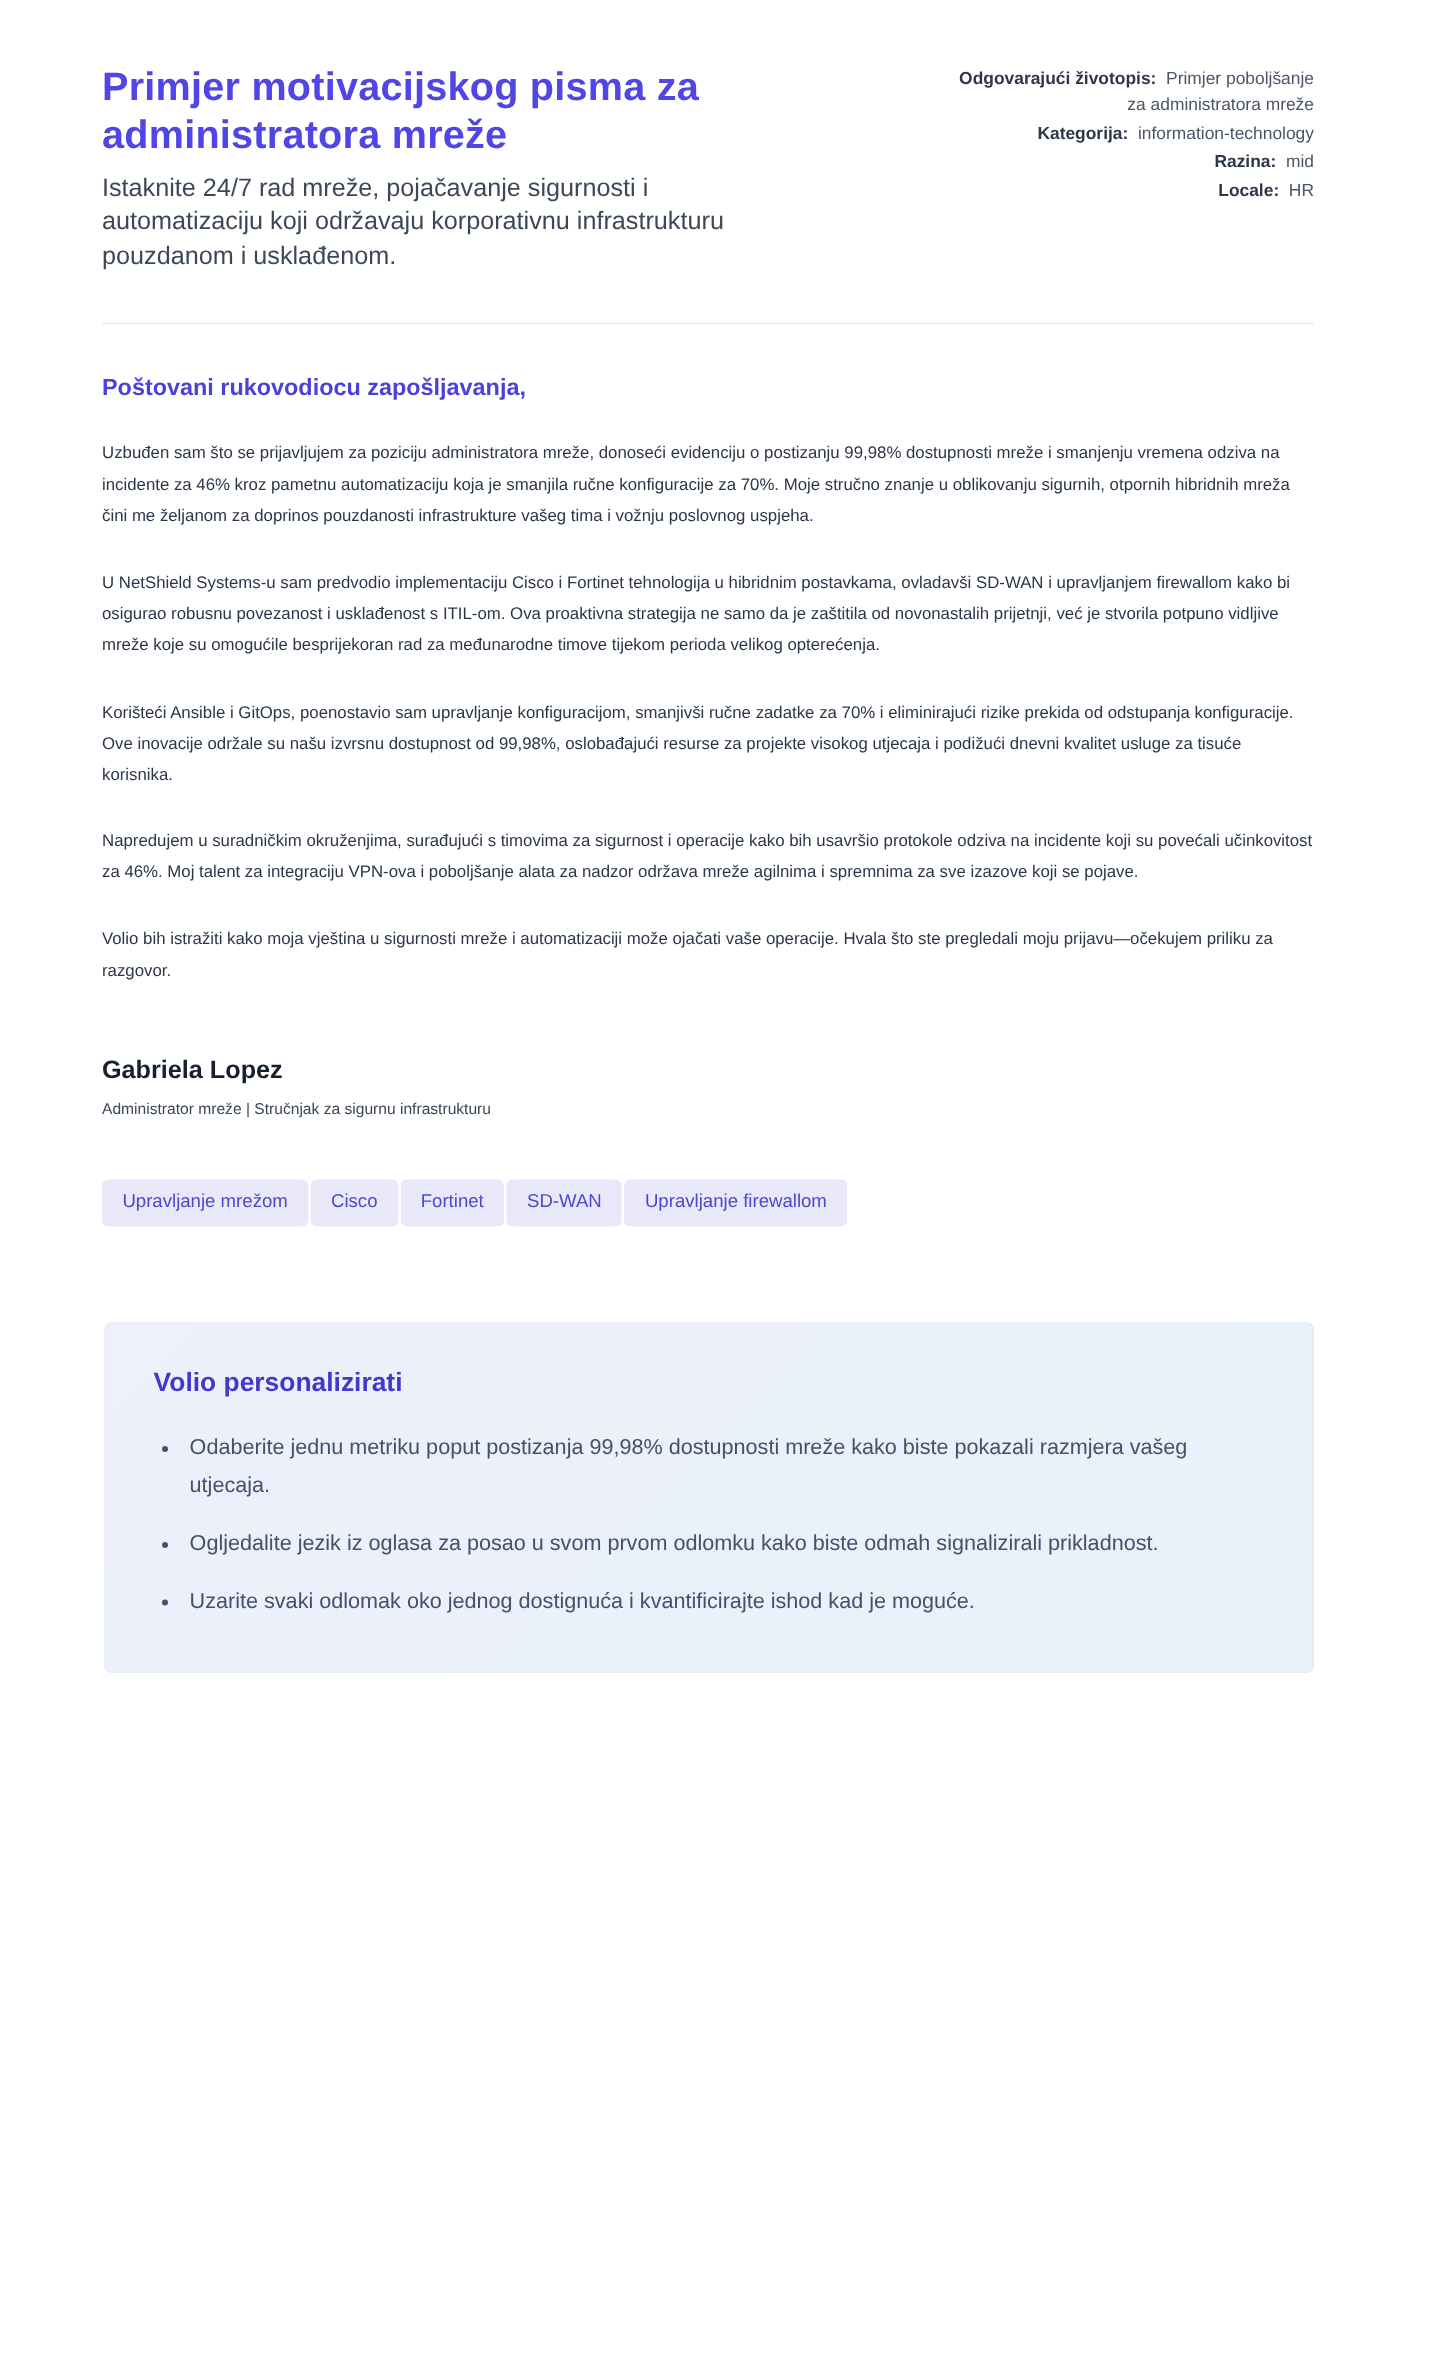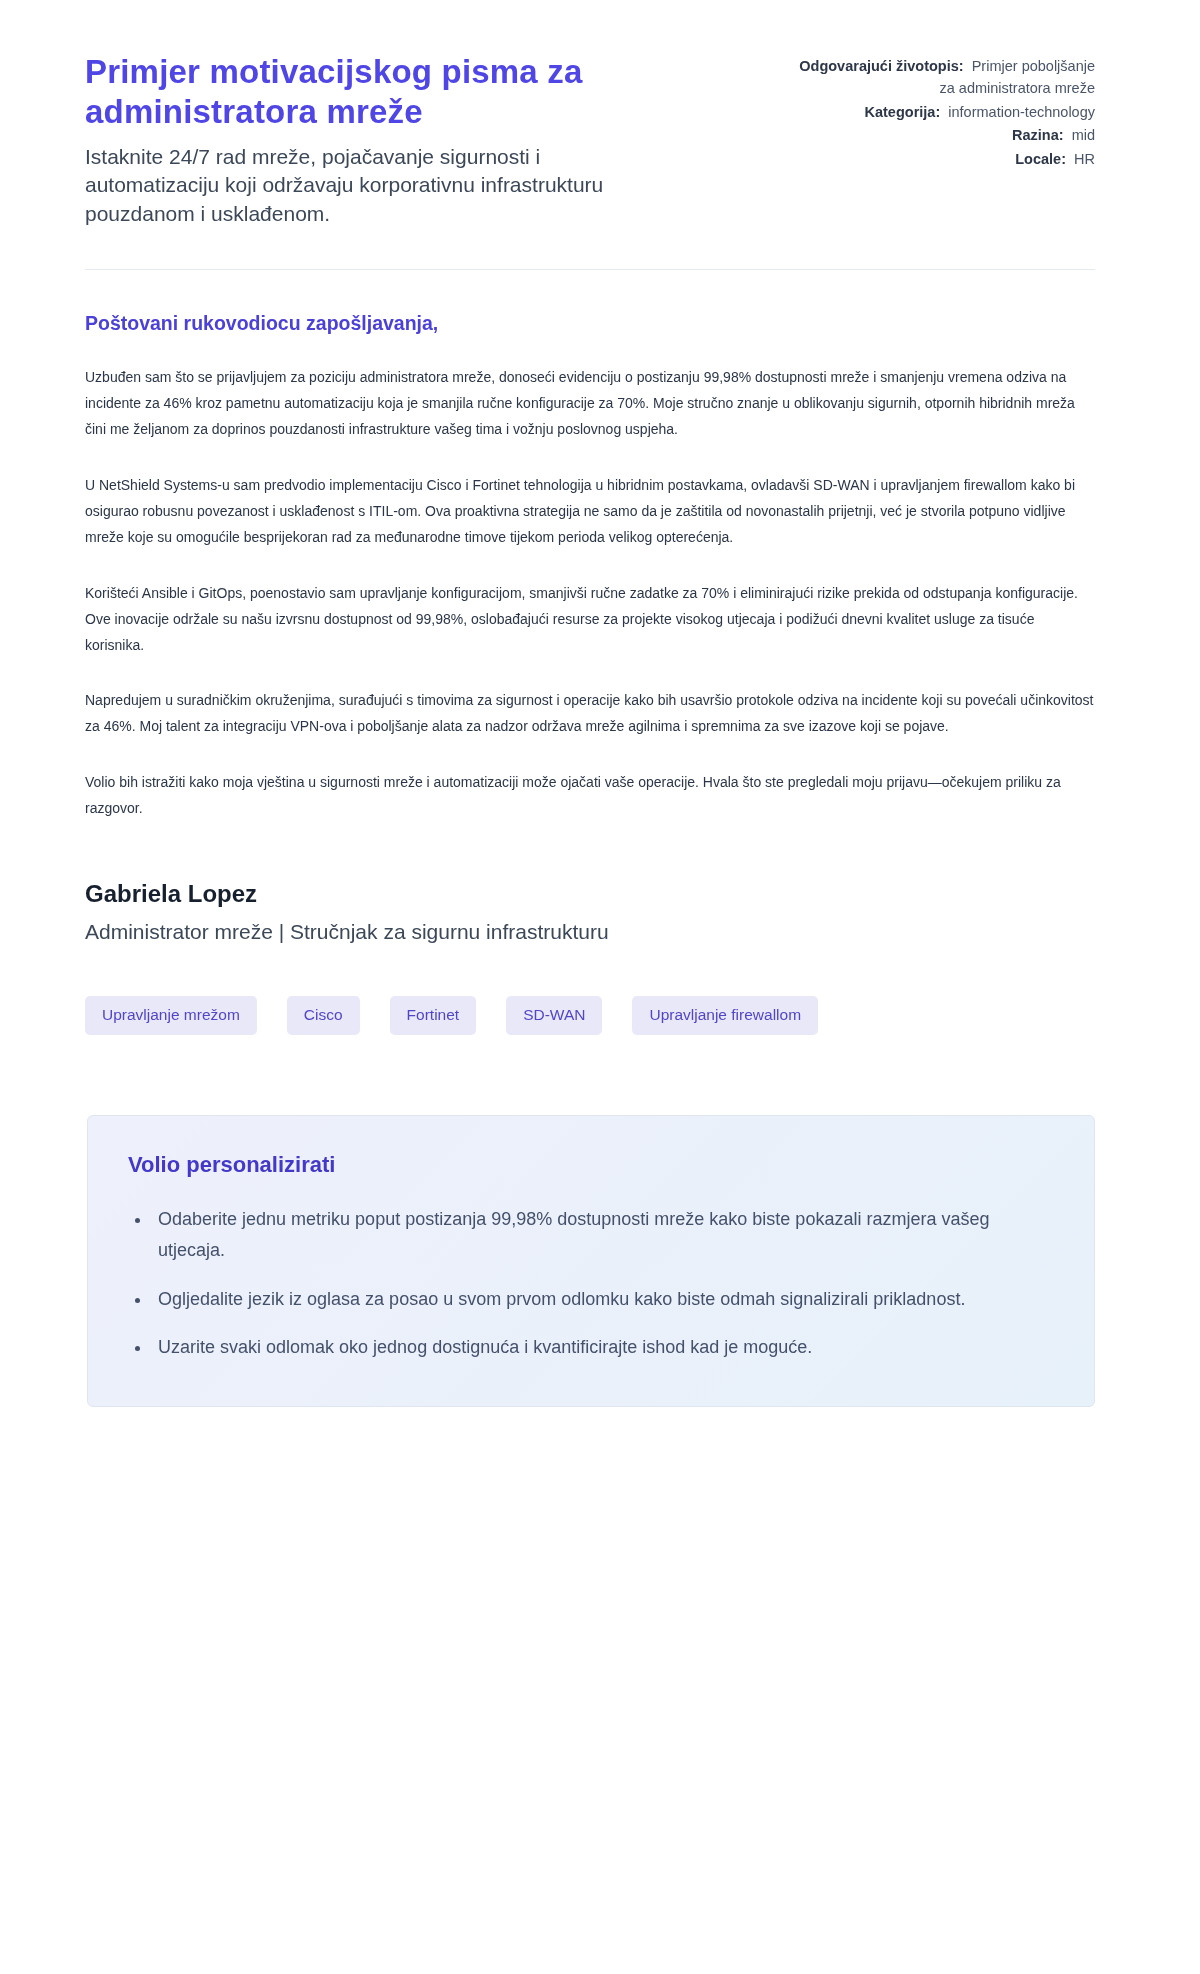--- a/index.html
+++ b/index.html
@@ -36,25 +36,25 @@
 
   
   .letter { margin-top:42px; max-width:1012px; }
   .greeting {
     font-size:19.5px; font-weight:bold; color:#4b40d8;
   }
   .para {
     margin-top:30px; font-size:14px; line-height:1.85; color:#2b3648;
   }
   .signature { margin-top:58px; }
-  .signature-name { font-size:24px; font-weight:bold; color:#16202e; }
-  .signature-role { margin-top:12px; font-size:21px; color:#3c4858; }
+  .signature-name { font-size:21px; font-weight:bold; color:#16202e; }
+  .signature-role { margin-top:12px; font-size:13px; color:#3c4858; }
 
   
-  .tags { margin-top:52px; display:flex; flex-wrap:wrap; gap:30px; }
+  .tags { margin-top:52px; display:flex; flex-wrap:wrap; gap:2px; }
   .tag {
     display:inline-block; background:#e9e8f8; color:#5246c8;
     font-size:15.5px; padding:10px 17px; border-radius:5px;
     line-height:1.2;
   }
 
   
   .tips-box {
     margin-top:80px; margin-left:2px; max-width:1028px;
     background:linear-gradient(135deg, #eef0fb 0%, #e7f1fa 100%);

